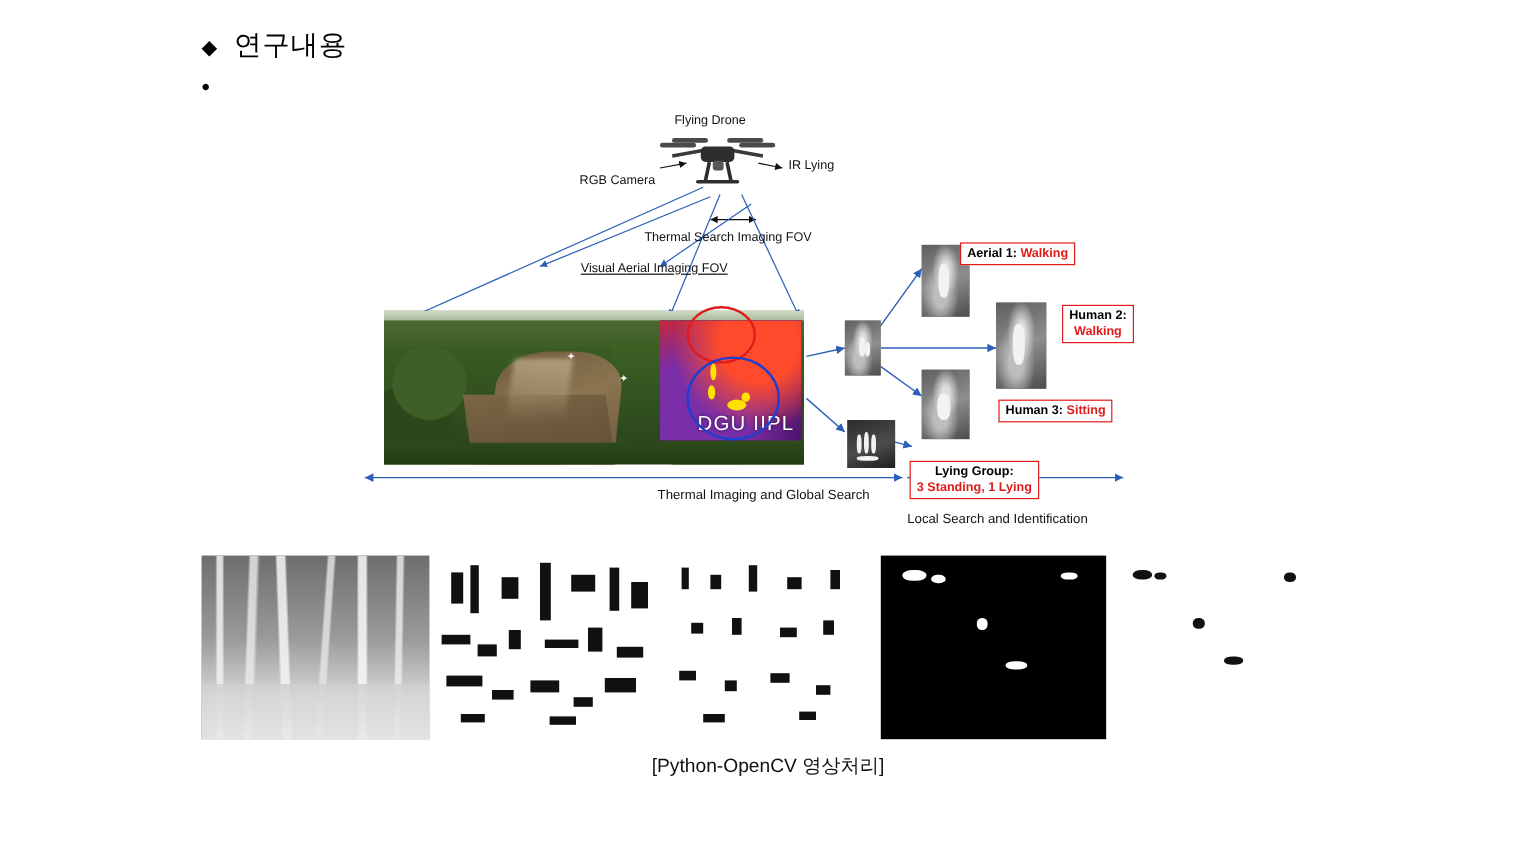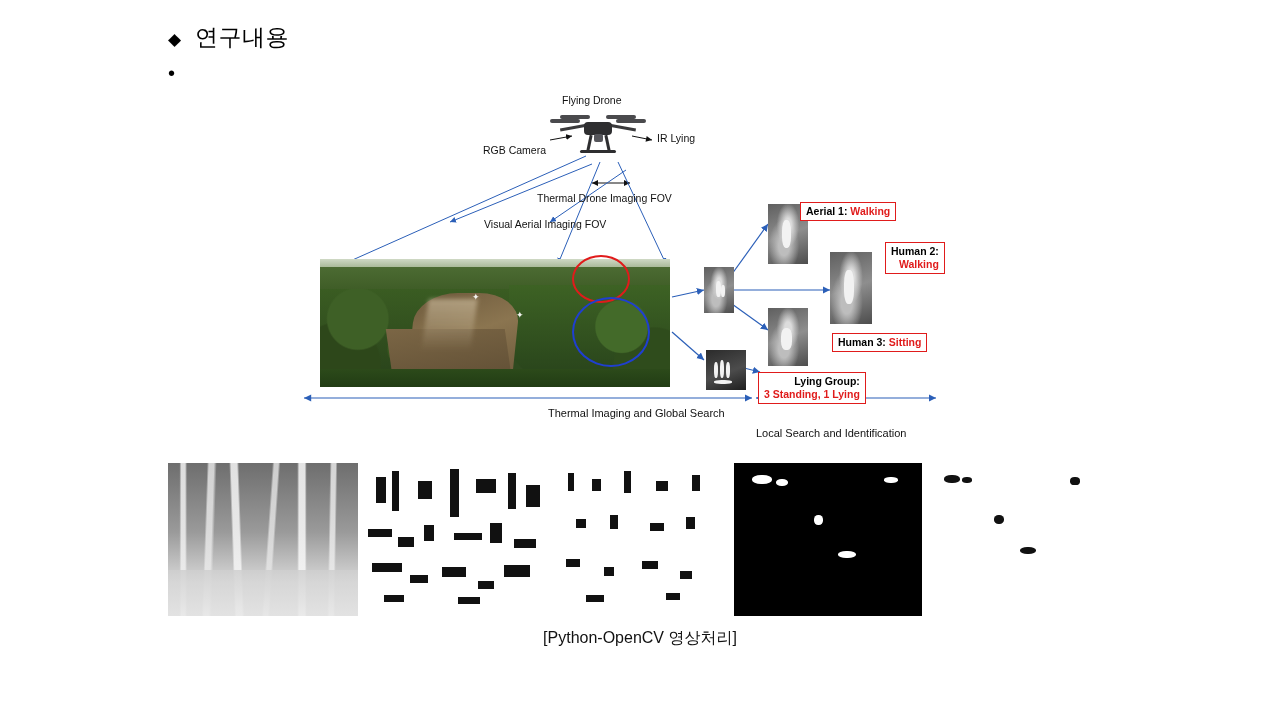--- a/index.html
+++ b/index.html
@@ -251,21 +251,21 @@
     border: 1.4px solid #e01b1b;
     background: #ffffff;
     padding: 2px 5px;
     font-size: 10.5px;
     font-weight: bold;
     white-space: nowrap;
     line-height: 1.25;
   }
   .callout .red { color: #e01b1b; }
   .callout .blk { color: #000; }
-  .callout.center { text-align: right; }
+  .callout.center { text-align: center; margin-top: 12px; }
 
   
   .axis-label {
     position: absolute;
     font-size: 11px;
     color: #111;
     white-space: nowrap;
   }
 
   
@@ -379,36 +379,44 @@
     <div class="body"></div>
     <div class="gimbal"></div>
     <div class="leg l"></div>
       <div class="leg r"></div>
     <div class="skid"></div>
   </div>
 
   <div class="dlabel" style="left:262px; top:2px;">Flying Drone</div>
   <div class="dlabel" style="left:183px; top:52px;">RGB Camera</div>
   <div class="dlabel" style="left:357px; top:40px;">IR Lying</div>
-  <div class="dlabel" style="left:237px; top:100px;">Thermal Drone Imaging FOV</div>
-  <div class="dlabel" style="left:184px; top:126px;">Visual Aerial Imaging FOV</div>
+  <div class="dlabel" style="left:237px; top:100px;">Thermal Search Imaging FOV</div>
+  <div class="dlabel" style="left:184px; top:126px;text-decoration:underline;">Visual Aerial Imaging FOV</div>
 
   <div class="aerial">
     <div class="sky"></div>
     <div class="forest-far"></div>
     <div class="forest-l"></div>
     <div class="forest-r"></div>
     <div class="river"></div>
     <div class="river2"></div>
     <div class="shine"></div>
     <div class="grass"></div>
     <div class="bird" style="left:152px; top:34px;">✦</div>
     <div class="bird" style="left:196px; top:52px;">✦</div>
   </div>
 
+  <div class="thermal">
+    <div class="bg"></div>
+    <div class="hot" style="left:42px; top:36px; width:5px; height:14px;"></div>
+    <div class="hot" style="left:40px; top:54px; width:6px; height:12px;"></div>
+    <div class="hot" style="left:56px; top:66px; width:16px; height:9px;"></div>
+    <div class="hot" style="left:68px; top:60px; width:7px; height:8px;"></div>
+    <div class="wm">DGU IIPL</div>
+  </div>
   <div class="circ" style="left:272px; top:163px; width:54px; height:44px;"></div>
   <div class="circ blue" style="left:272px; top:205px; width:74px; height:66px;"></div>
 
   <div class="crop" style="left:404px; top:175px; width:30px; height:46px;">
     <div class="noise"></div>
     <div class="fig" style="left:12px; top:14px; width:5px; height:16px;"></div>
     <div class="fig" style="left:17px; top:18px; width:4px; height:12px;"></div>
   </div>
   <div class="crop" style="left:408px; top:258px; width:32px; height:36px;">
     <div class="noise"></div>

